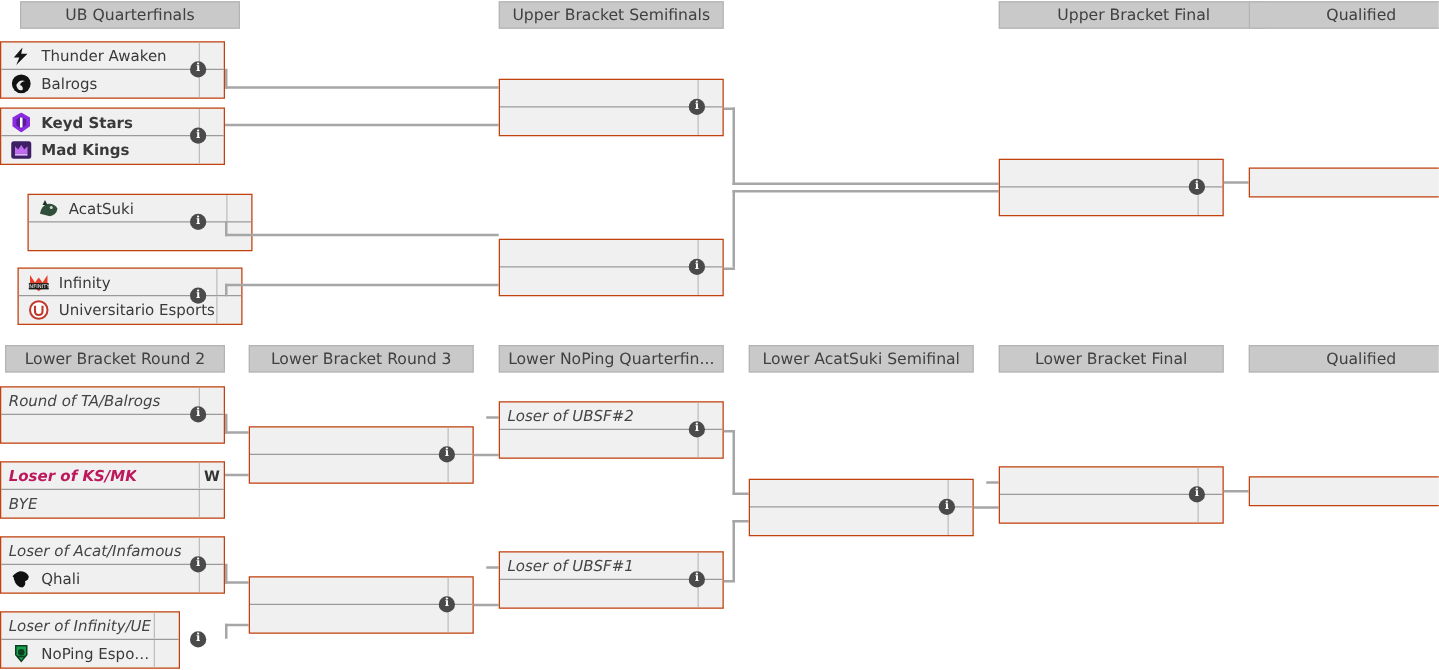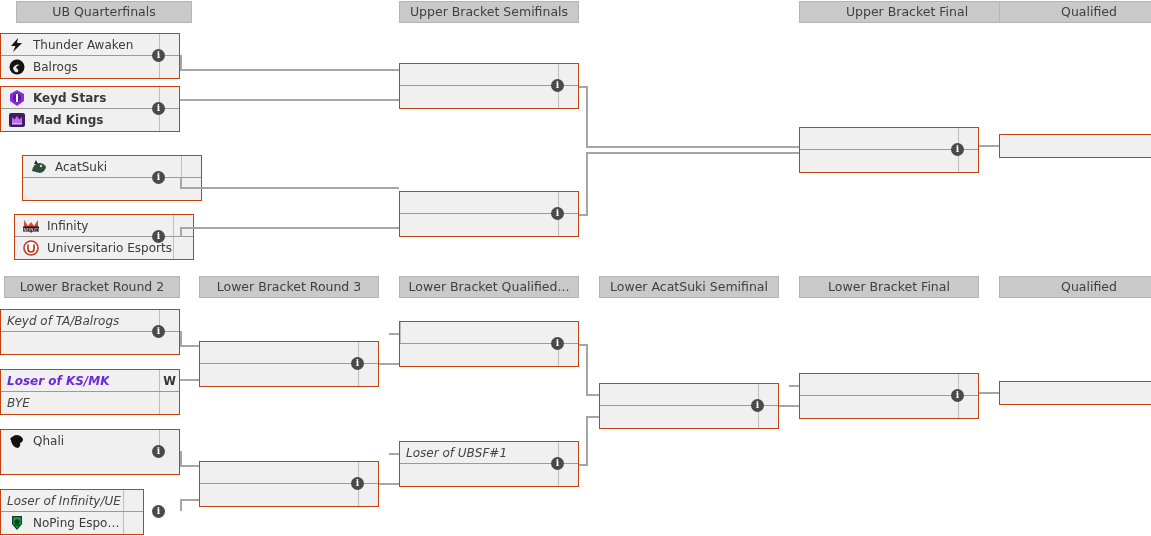--- a/index.html
+++ b/index.html
@@ -68,21 +68,21 @@
     font-weight:bold;
   }
   .tname{
     font-size:12px;
     color:#3a3a3a;
     white-space:nowrap;
     overflow:hidden;
     text-overflow:ellipsis;
   }
   .tname.ph{font-style:italic;color:#444;}
-  .tname.phw{font-style:italic;font-weight:bold;color:#6d28d9;}
+  .tname.phw{font-style:italic;font-weight:bold;color:#be185d;}
   .logo{
     flex:0 0 auto;
     width:20px;height:18px;
     margin-right:6px;
     display:flex;align-items:center;justify-content:center;
   }
   .logo svg{display:block;}
 
   
   .info{
@@ -290,29 +290,29 @@
   <div class="ln lh" style="left:586px;top:146px;width:213px;"></div>
 
   <div class="ln lv" style="left:586px;top:152px;height:62px;"></div>
   <div class="ln lh" style="left:579px;top:214px;width:9px;"></div>
   <div class="ln lh" style="left:586px;top:152px;width:213px;"></div>
 
   <div class="ln lh" style="left:979px;top:145px;width:20px;"></div>
 
   <div class="round-header" style="left:4px;top:276px;width:176px;">Lower Bracket Round 2</div>
   <div class="round-header" style="left:199px;top:276px;width:180px;">Lower Bracket Round 3</div>
-  <div class="round-header" style="left:399px;top:276px;width:180px;">Lower Bracket Qualified...</div>
+  <div class="round-header" style="left:399px;top:276px;width:180px;">Lower NoPing Quarterfin...</div>
   <div class="round-header" style="left:599px;top:276px;width:180px;">Lower AcatSuki Semifinal</div>
   <div class="round-header" style="left:799px;top:276px;width:180px;">Lower Bracket Final</div>
   <div class="round-header" style="left:999px;top:276px;width:180px;">Qualified</div>
 
   <div class="match" style="left:0px;top:309px;width:180px;height:46px;">
     <div class="mrow top">
       <div class="opp">
-        <span class="tname ph">Keyd of TA/Balrogs</span>
+        <span class="tname ph">Round of TA/Balrogs</span>
       </div>
       <div class="score"></div>
     </div>
   </div>
   <div class="info" style="left:152px;top:325px;">i</div>
 
   <div class="match" style="left:0px;top:369px;width:180px;height:46px;">
     <div class="mrow top">
       <div class="opp">
         <span class="tname phw">Loser of KS/MK</span>
@@ -321,20 +321,26 @@
     </div>
     <div class="mrow">
       <div class="opp">
         <span class="tname ph">BYE</span>
       </div>
       <div class="score"></div>
     </div>
   </div>
 
   <div class="match" style="left:0px;top:429px;width:180px;height:46px;">
+    <div class="mrow top">
+      <div class="opp">
+        <span class="tname ph">Loser of Acat/Infamous</span>
+      </div>
+      <div class="score"></div>
+    </div>
     <div class="mrow">
       <div class="opp">
         <span class="logo">
           <svg width="18" height="16" viewBox="0 0 18 16">
               <path d="M3 8 q0-5 5-6 q5 0 7 4 q0 3-3 4 q1 3-2 5 q-5 0-7-7 z" fill="#101010"></path>
               <path d="M2 6 q2-3 4-2 q-3 2-2 4 z" fill="#101010"></path>
             </svg>
         </span>
         <span class="tname">Qhali</span>
       </div>
@@ -394,20 +400,23 @@
       <div class="opp">
         <span class="tname"></span>
       </div>
       <div class="score"></div>
     </div>
   </div>
   <div class="info" style="left:351px;top:477px;">i</div>
 
   <div class="match" style="left:399px;top:321px;width:180px;height:46px;">
     <div class="mrow top">
+      <div class="opp">
+        <span class="tname ph">Loser of UBSF#2</span>
+      </div>
       <div class="score"></div>
     </div>
     <div class="mrow">
       <div class="opp">
         <span class="tname"></span>
       </div>
       <div class="score"></div>
     </div>
   </div>
   <div class="info" style="left:551px;top:337px;">i</div>

